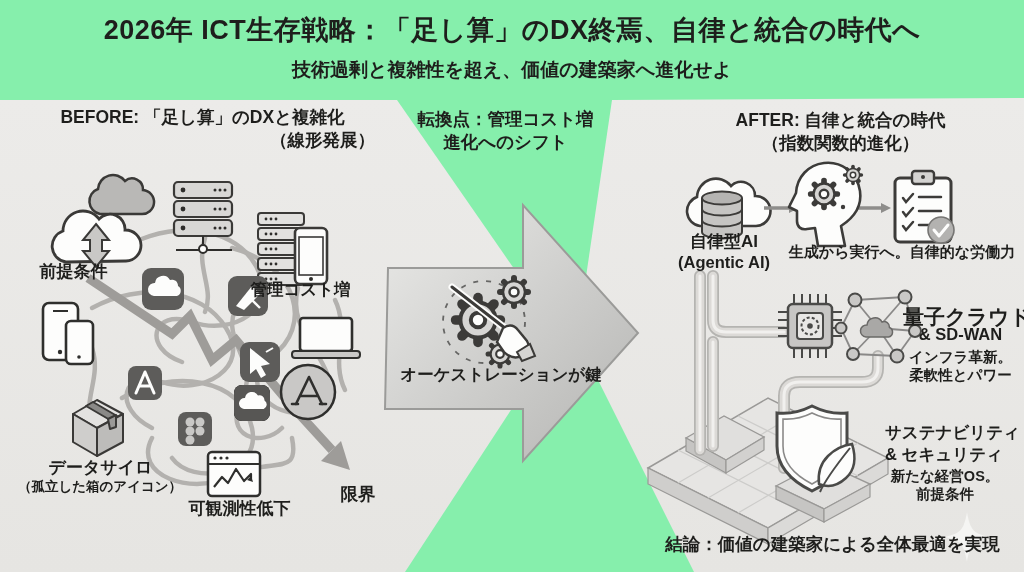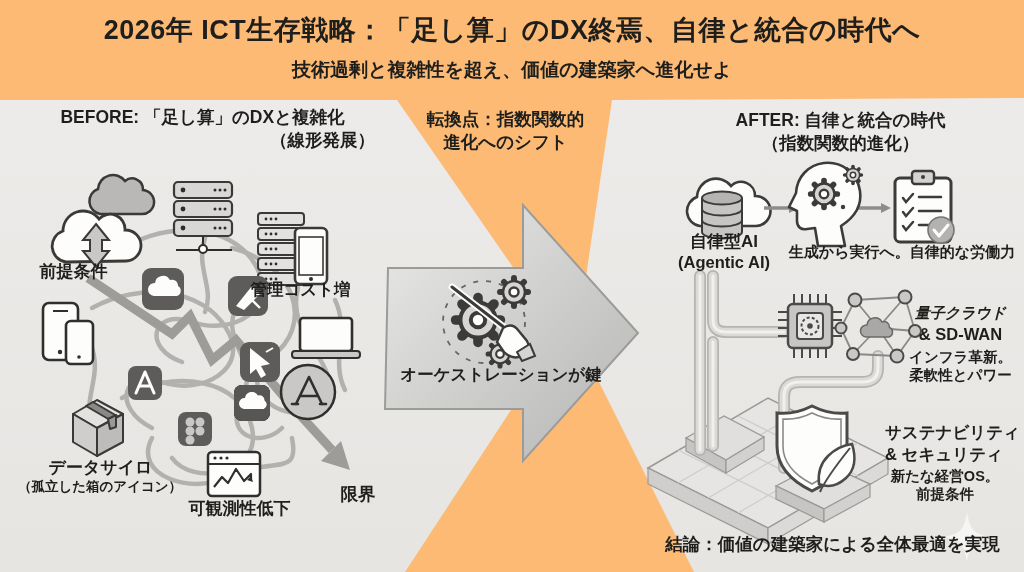--- a/index.html
+++ b/index.html
@@ -1,18 +1,18 @@
 <!DOCTYPE html>
 <html><head>
 <meta charset="utf-8">
 <style>
   html,body{margin:0;padding:0;background:#ffffff;}
   .canvas{
     position:relative;width:1024px;height:572px;overflow:hidden;
-    background:#fdba74;font-family:"Liberation Sans","DejaVu Sans",sans-serif;
+    background:#86efac;font-family:"Liberation Sans","DejaVu Sans",sans-serif;
     color:#1e1e1c;
   }
   .art{position:absolute;left:0;top:0;}
   .t{position:absolute;font-weight:700;color:#1e1e1c;text-align:center;white-space:nowrap;line-height:1.2;}
   #title{left:0;right:0;top:14px;font-size:27px;font-weight:800;letter-spacing:.5px;}
   #subtitle{left:0;right:0;top:59px;font-size:19px;}
   #before-h1{left:30px;top:107px;width:345px;font-size:17.5px;}
   #before-h2{left:30px;top:130px;width:345px;font-size:17.5px;text-align:right;}
   #trans-h1{left:398px;top:109px;width:215px;font-size:17.5px;}
   #trans-h2{left:398px;top:132px;width:215px;font-size:17.5px;}
@@ -21,21 +21,21 @@
   #lbl-tech{left:16px;top:262px;width:115px;font-size:17px;}
   #lbl-mgmt{left:243px;top:280px;width:115px;font-size:16.5px;}
   #lbl-silo1{left:28px;top:458px;width:145px;font-size:17px;}
   #lbl-silo2{left:5px;top:479px;width:190px;font-size:13.5px;}
   #lbl-obs{left:177px;top:499px;width:125px;font-size:17px;}
   #lbl-limit{left:318px;top:484px;width:80px;font-size:17.5px;}
   #lbl-orch{left:396px;top:365px;width:210px;font-size:16.5px;}
   #lbl-agentic1{left:660px;top:232px;width:128px;font-size:17px;}
   #lbl-agentic2{left:655px;top:253px;width:138px;font-size:16.5px;}
   #lbl-agentic-cap{left:783px;top:243px;width:238px;font-size:15px;}
-  #lbl-q1{left:903px;top:304px;width:115px;font-size:15px;font-style:italic;}
+  #lbl-q1{left:903px;top:304px;width:115px;font-size:21px;}
   #lbl-q2{left:903px;top:325px;width:115px;font-size:16.5px;}
   #lbl-qc1{left:903px;top:349px;width:115px;font-size:14.5px;}
   #lbl-qc2{left:903px;top:367px;width:115px;font-size:14.5px;}
   #lbl-s1{left:868px;top:423px;width:152px;font-size:16.5px;text-align:right;}
   #lbl-s2{left:868px;top:445px;width:152px;font-size:16.5px;}
   #lbl-sc1{left:875px;top:468px;width:140px;font-size:14.5px;}
   #lbl-sc2{left:875px;top:486px;width:140px;font-size:14.5px;}
   #lbl-conc{left:645px;top:534px;width:375px;font-size:17.5px;}
 </style>
 </head>
@@ -352,21 +352,21 @@
     </g>
 
     <path d="M967,512 C970,530 974,534 990,537 C974,540 970,544 967,562 C964,544 960,540 944,537 C960,534 964,530 967,512 Z" fill="#f6f5f3" opacity="0.95"></path>
   </svg>
 
   <div class="t" id="title">2026年 ICT生存戦略：「足し算」のDX終焉、自律と統合の時代へ</div>
   <div class="t" id="subtitle">技術過剰と複雑性を超え、価値の建築家へ進化せよ</div>
 
   <div class="t" id="before-h1">BEFORE: 「足し算」のDXと複雑化</div>
   <div class="t" id="before-h2">（線形発展）</div>
-  <div class="t" id="trans-h1">転換点：指数関数的</div>
+  <div class="t" id="trans-h1">転換点：管理コスト増</div>
   <div class="t" id="trans-h2">進化へのシフト</div>
   <div class="t" id="after-h1">AFTER: 自律と統合の時代</div>
   <div class="t" id="after-h2">（指数関数的進化）</div>
 
   <div class="t" id="lbl-tech">前提条件</div>
   <div class="t" id="lbl-mgmt">管理コスト増</div>
   <div class="t" id="lbl-silo1">データサイロ</div>
   <div class="t" id="lbl-silo2">（孤立した箱のアイコン）</div>
   <div class="t" id="lbl-obs">可観測性低下</div>
   <div class="t" id="lbl-limit">限界</div>

